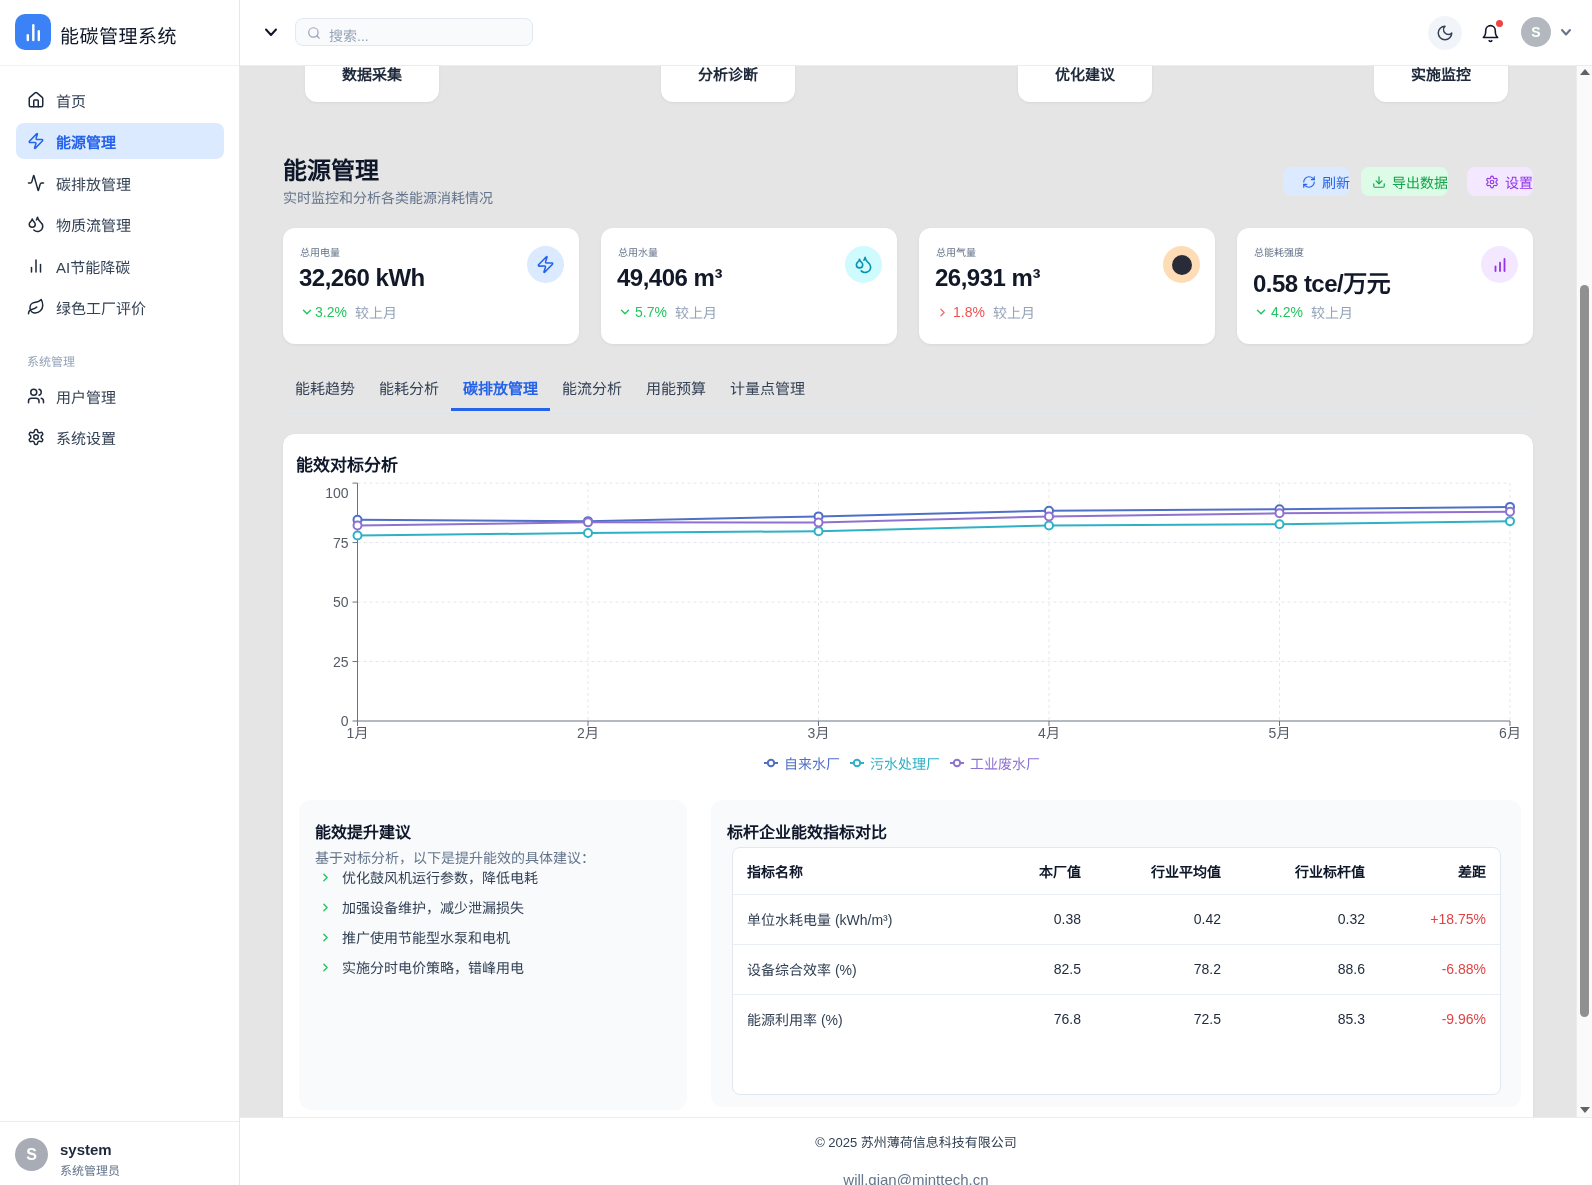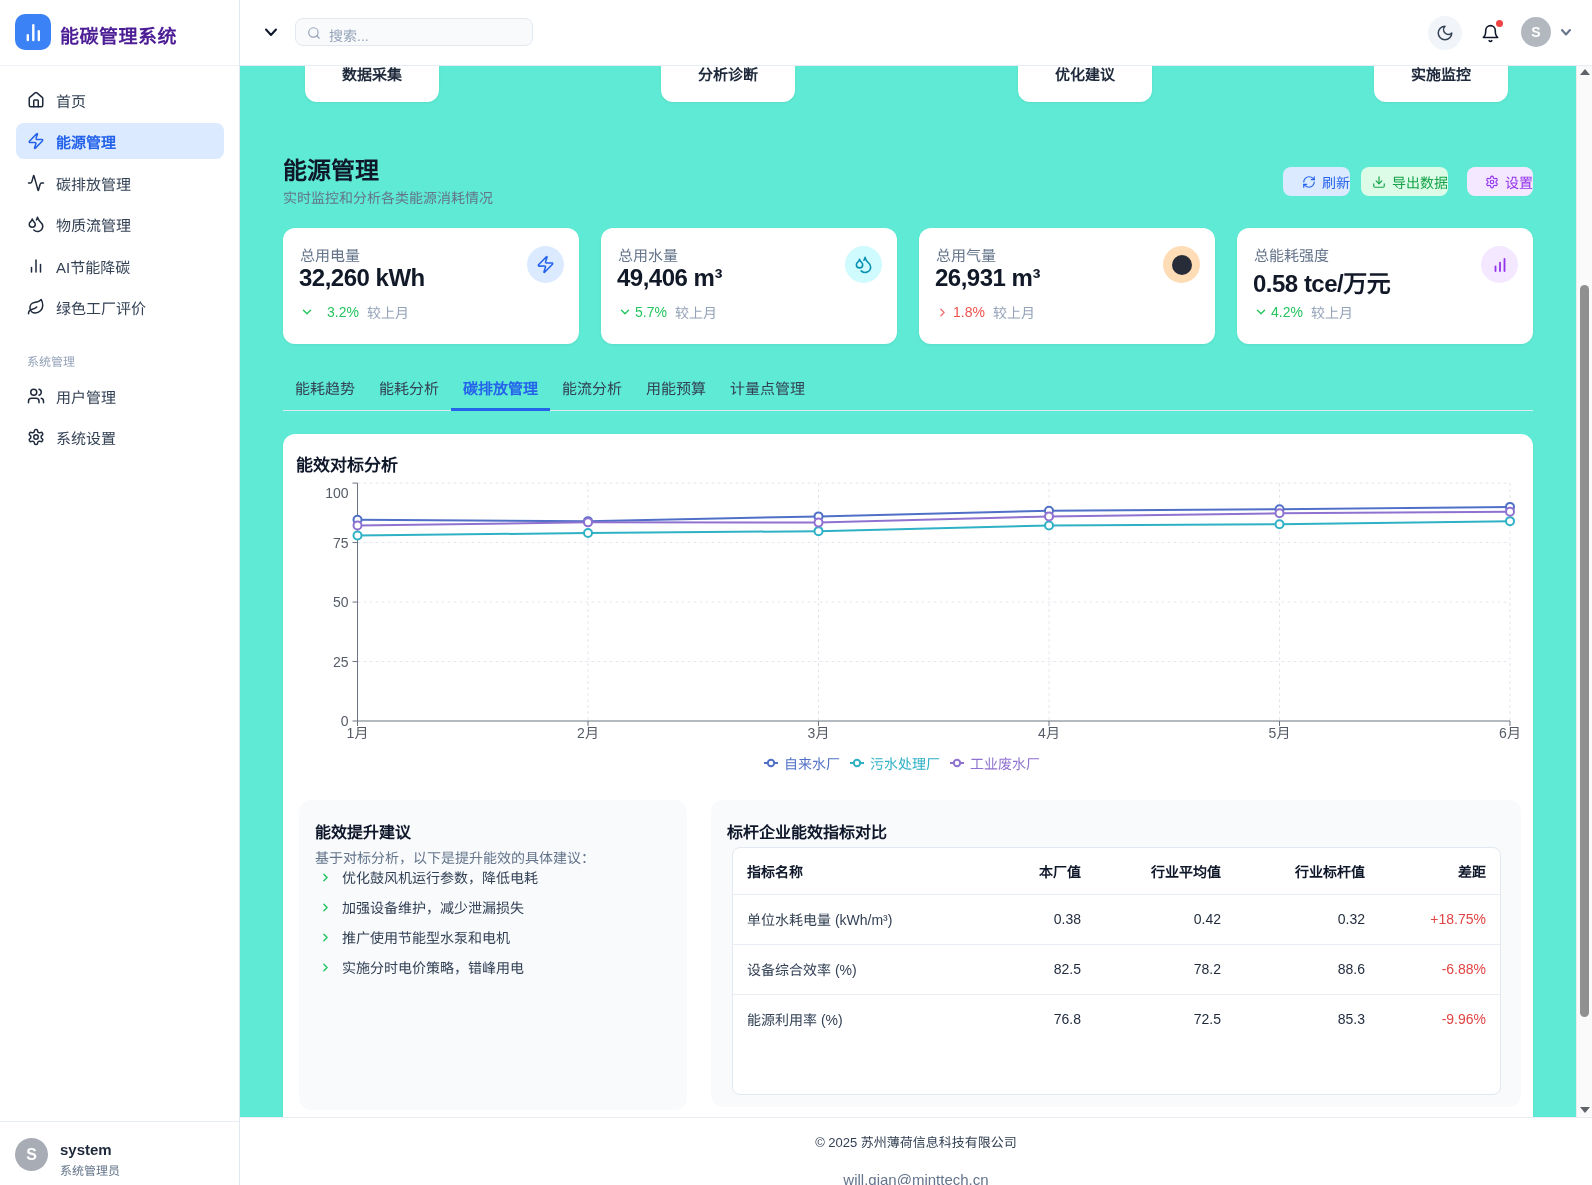--- a/index.html
+++ b/index.html
@@ -4,45 +4,45 @@
 <title>能碳管理系统</title>
 <style>
 *{margin:0;padding:0;box-sizing:border-box}
 html,body{width:1592px;height:1185px;overflow:hidden}
 body{font-family:"Liberation Sans",sans-serif;background:#fff;position:relative;color:#0f172a}
 .abs{position:absolute}
 
 #sidebar{position:absolute;left:0;top:0;width:240px;height:1185px;background:#fff;border-right:1px solid #e2e8f0;z-index:5}
 #sidehead{position:absolute;left:0;top:0;width:239px;height:66px;border-bottom:1px solid #eef2f6}
 #logo{position:absolute;left:15px;top:14px;width:36px;height:36px;border-radius:10px;background:#3b82f6;display:flex;align-items:center;justify-content:center}
-#sidetitle{position:absolute;left:60px;top:21px;font-size:19px;font-weight:700;color:#4c1d95;letter-spacing:.5px}
+#sidetitle{position:absolute;left:60px;top:21px;font-size:19px;font-weight:400;color:#0f172a;letter-spacing:.5px}
 .navitem{position:absolute;left:16px;width:208px;height:36px;border-radius:8px;display:flex;align-items:center;color:#334155}
 .navitem svg{position:absolute;left:11px;top:9px}
 .navitem span{position:absolute;left:40px;font-size:15px;font-weight:500}
 .navitem.active{background:#dbeafe;color:#2563eb}
 .navitem.active span{font-weight:600}
 .navlabel{position:absolute;left:27px;font-size:12px;color:#94a3b8}
 #userbox{position:absolute;left:0;top:1121px;width:239px;height:64px;border-top:1px solid #e8edf3}
 .avatar{border-radius:50%;background:#a8adb5;color:#fff;display:flex;align-items:center;justify-content:center;font-weight:700}
 
 #topbar{position:absolute;left:240px;top:0;width:1352px;height:66px;background:#fff;border-bottom:1px solid #e8edf3;z-index:4}
 #search{position:absolute;left:55px;top:18px;width:238px;height:28px;border:1px solid #e2e8f0;border-radius:8px;background:#f8fafc}
 #search span{position:absolute;left:33px;top:6px;font-size:14px;color:#94a3b8}
 .iconbtn{position:absolute;border-radius:50%;display:flex;align-items:center;justify-content:center}
 
-#scroll{position:absolute;left:240px;top:66px;width:1336px;height:1051px;background:#5eead4;overflow:hidden}
+#scroll{position:absolute;left:240px;top:66px;width:1336px;height:1051px;background:#e5e5e5;overflow:hidden}
 .card{position:absolute;background:#fff;border-radius:12px;box-shadow:0 1px 3px rgba(15,23,42,.06)}
 .stepcard{position:absolute;top:-36px;width:134px;height:72px;background:#fff;border-radius:12px;box-shadow:0 1px 3px rgba(15,23,42,.06);display:flex;align-items:flex-end;justify-content:center;padding-bottom:18px}
 .stepcard span{font-size:15px;font-weight:600;color:#1e293b}
 h1.pgtitle{position:absolute;left:43px;top:85px;font-size:24px;font-weight:700;color:#0f172a}
 .pgsub{position:absolute;left:43px;top:121px;font-size:14px;color:#64748b}
 .topbtn{position:absolute;top:101px;height:29px;border-radius:8px;display:flex;align-items:center;justify-content:flex-end;gap:6px;font-size:14px;font-weight:500}
 
 .stat{top:162px;width:296px;height:116px}
-.stat .lbl{position:absolute;left:17px;top:16px;font-size:15px;color:#64748b}
+.stat .lbl{position:absolute;left:17px;top:16px;font-size:10px;color:#64748b}
 .stat .val{position:absolute;left:16px;top:36px;font-size:24px;font-weight:700;color:#111827;letter-spacing:-.5px}
 .stat .trend{position:absolute;left:17px;top:74px;display:flex;align-items:center;font-size:14px}
 .stat .circ{position:absolute;right:15px;top:18px;width:37px;height:37px;border-radius:50%;display:flex;align-items:center;justify-content:center}
 .muted{color:#94a3b8}
 
 #tabs{position:absolute;left:43px;top:306px;width:1250px;height:39px;border-bottom:1px solid #e2e8f0;display:flex}
 #tabs .tab{height:39px;padding:0 12px;font-size:15px;font-weight:500;color:#334155;display:flex;align-items:flex-start;padding-top:5px}
 #tabs .tab.on{color:#2563eb;font-weight:600;border-bottom:3px solid #2563eb;height:39px}
 
 #bigcard{left:43px;top:368px;width:1250px;height:766px}
@@ -213,21 +213,21 @@
         <circle cx="12" cy="12" r="3"></circle>
       </svg>设置</div>
 
   <div class="card stat" style="left:43px">
     <div class="lbl">总用电量</div>
     <div class="val">32,260 kWh</div>
     <div class="trend">
         <svg width="14" height="14" viewBox="0 0 24 24" fill="none" stroke="#22c55e" stroke-width="2.4" stroke-linecap="round" stroke-linejoin="round">
           <path d="m6 9 6 6 6-6"></path>
         </svg>
-        <span style="color:#22c55e;margin-left:13px">3.2%</span>
+        <span style="color:#22c55e;margin-left:1px">3.2%</span>
         <span class="muted" style="margin-left:8px">较上月</span>
       </div>
     <div class="circ" style="background:#dbeafe">
         <svg width="19" height="19" viewBox="0 0 24 24" fill="none" stroke="#2563eb" stroke-width="2" stroke-linecap="round" stroke-linejoin="round">
           <path d="M4 14a1 1 0 0 1-.78-1.63l9.9-10.2a.5.5 0 0 1 .86.46l-1.92 6.02A1 1 0 0 0 13 10h7a1 1 0 0 1 .78 1.63l-9.9 10.2a.5.5 0 0 1-.86-.46l1.92-6.02A1 1 0 0 0 11 14z"></path>
         </svg>
       </div>
   </div>
   <div class="card stat" style="left:361px">
     <div class="lbl">总用水量</div>

